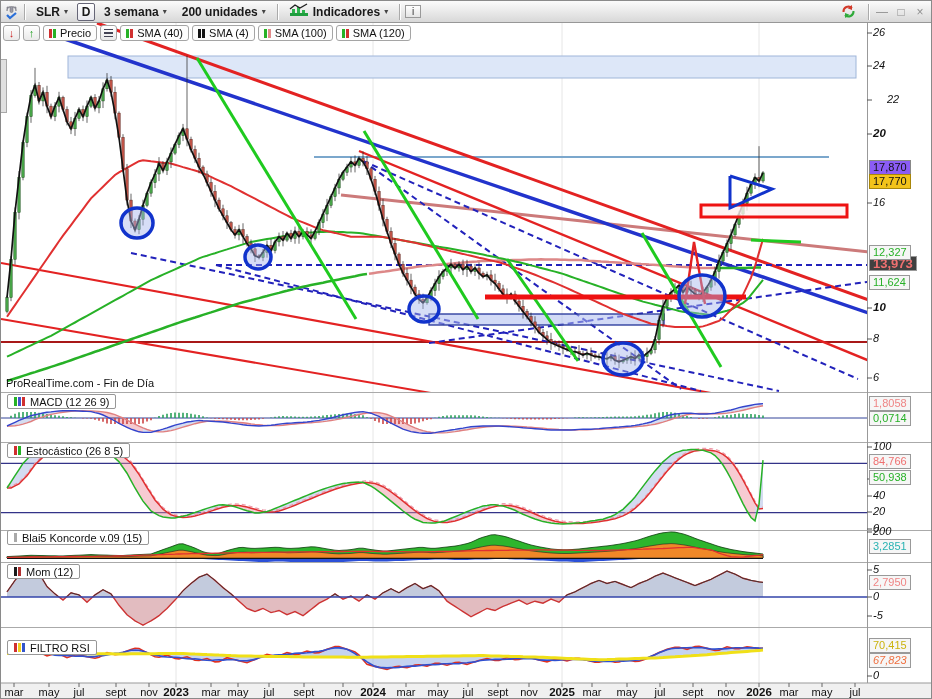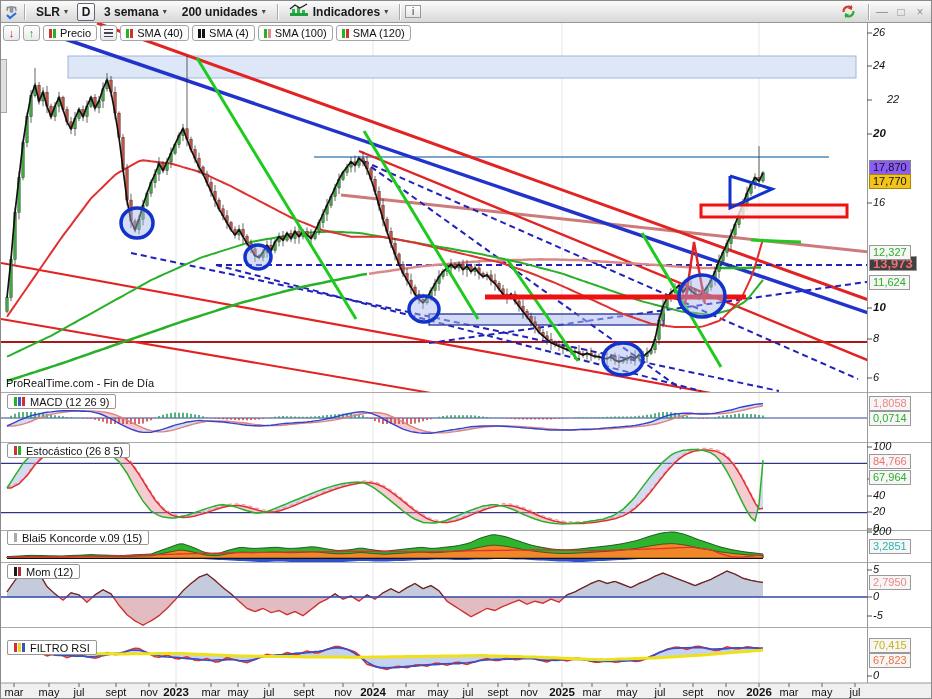--- a/index.html
+++ b/index.html
@@ -1306,30 +1306,30 @@
       <div class="val-box" style="top: 244px; background: rgb(246, 246, 246); border-color: rgb(153, 153, 153); color: rgb(39, 177, 39); font-size: 11px;">12,327</div>
       <div class="val-box" style="top: 274px; background: rgb(246, 246, 246); border-color: rgb(153, 153, 153); color: rgb(39, 177, 39); font-size: 11px;">11,624</div>
       <div class="val-box" style="top: 395px; color: rgb(239, 133, 133);">1,8058</div>
       <div class="val-box" style="top: 410px; color: rgb(39, 177, 39);">0,0714</div>
       <div class="ax-tick" style="left: 872px; top: 439px;">100</div>
       <div class="ax-tick" style="left: 872px; top: 471px;">60</div>
       <div class="ax-tick" style="left: 872px; top: 488px;">40</div>
       <div class="ax-tick" style="left: 872px; top: 504px;">20</div>
       <div class="ax-tick" style="left: 872px; top: 521px;">0</div>
       <div class="val-box" style="top: 453px; color: rgb(239, 112, 112);">84,766</div>
-      <div class="val-box" style="top: 469px; color: rgb(39, 177, 39);">67,964</div>
+      <div class="val-box" style="top: 469px; color: rgb(39, 177, 39);">50,938</div>
       <div class="ax-tick" style="left: 872px; top: 524px;">200</div>
       <div class="val-box" style="top: 538px; color: rgb(41, 179, 179);">3,2851</div>
       <div class="ax-tick" style="left: 872px; top: 562px;">5</div>
       <div class="ax-tick" style="left: 872px; top: 589px;">0</div>
       <div class="ax-tick" style="left: 872px; top: 608px;">-5</div>
       <div class="val-box" style="top: 574px; color: rgb(239, 133, 133);">2,7950</div>
       <div class="ax-tick" style="left: 872px; top: 668px;">0</div>
       <div class="val-box" style="top: 637px; color: rgb(203, 179, 14);">70,415</div>
-      <div class="val-box" style="top: 652px; color: rgb(239, 112, 64);">67,823</div>
+      <div class="val-box" style="top: 652px; color: rgb(239, 112, 64); font-style: italic;">67,823</div>
       <div class="mon" style="left: 13px;">mar</div>
       <div class="mon" style="left: 48px;">may</div>
       <div class="mon" style="left: 78px;">jul</div>
       <div class="mon" style="left: 115px;">sept</div>
       <div class="mon" style="left: 148px;">nov</div>
       <div class="mon bold" style="left: 175px;">2023</div>
       <div class="mon" style="left: 210px;">mar</div>
       <div class="mon" style="left: 237px;">may</div>
       <div class="mon" style="left: 268px;">jul</div>
       <div class="mon" style="left: 303px;">sept</div>

